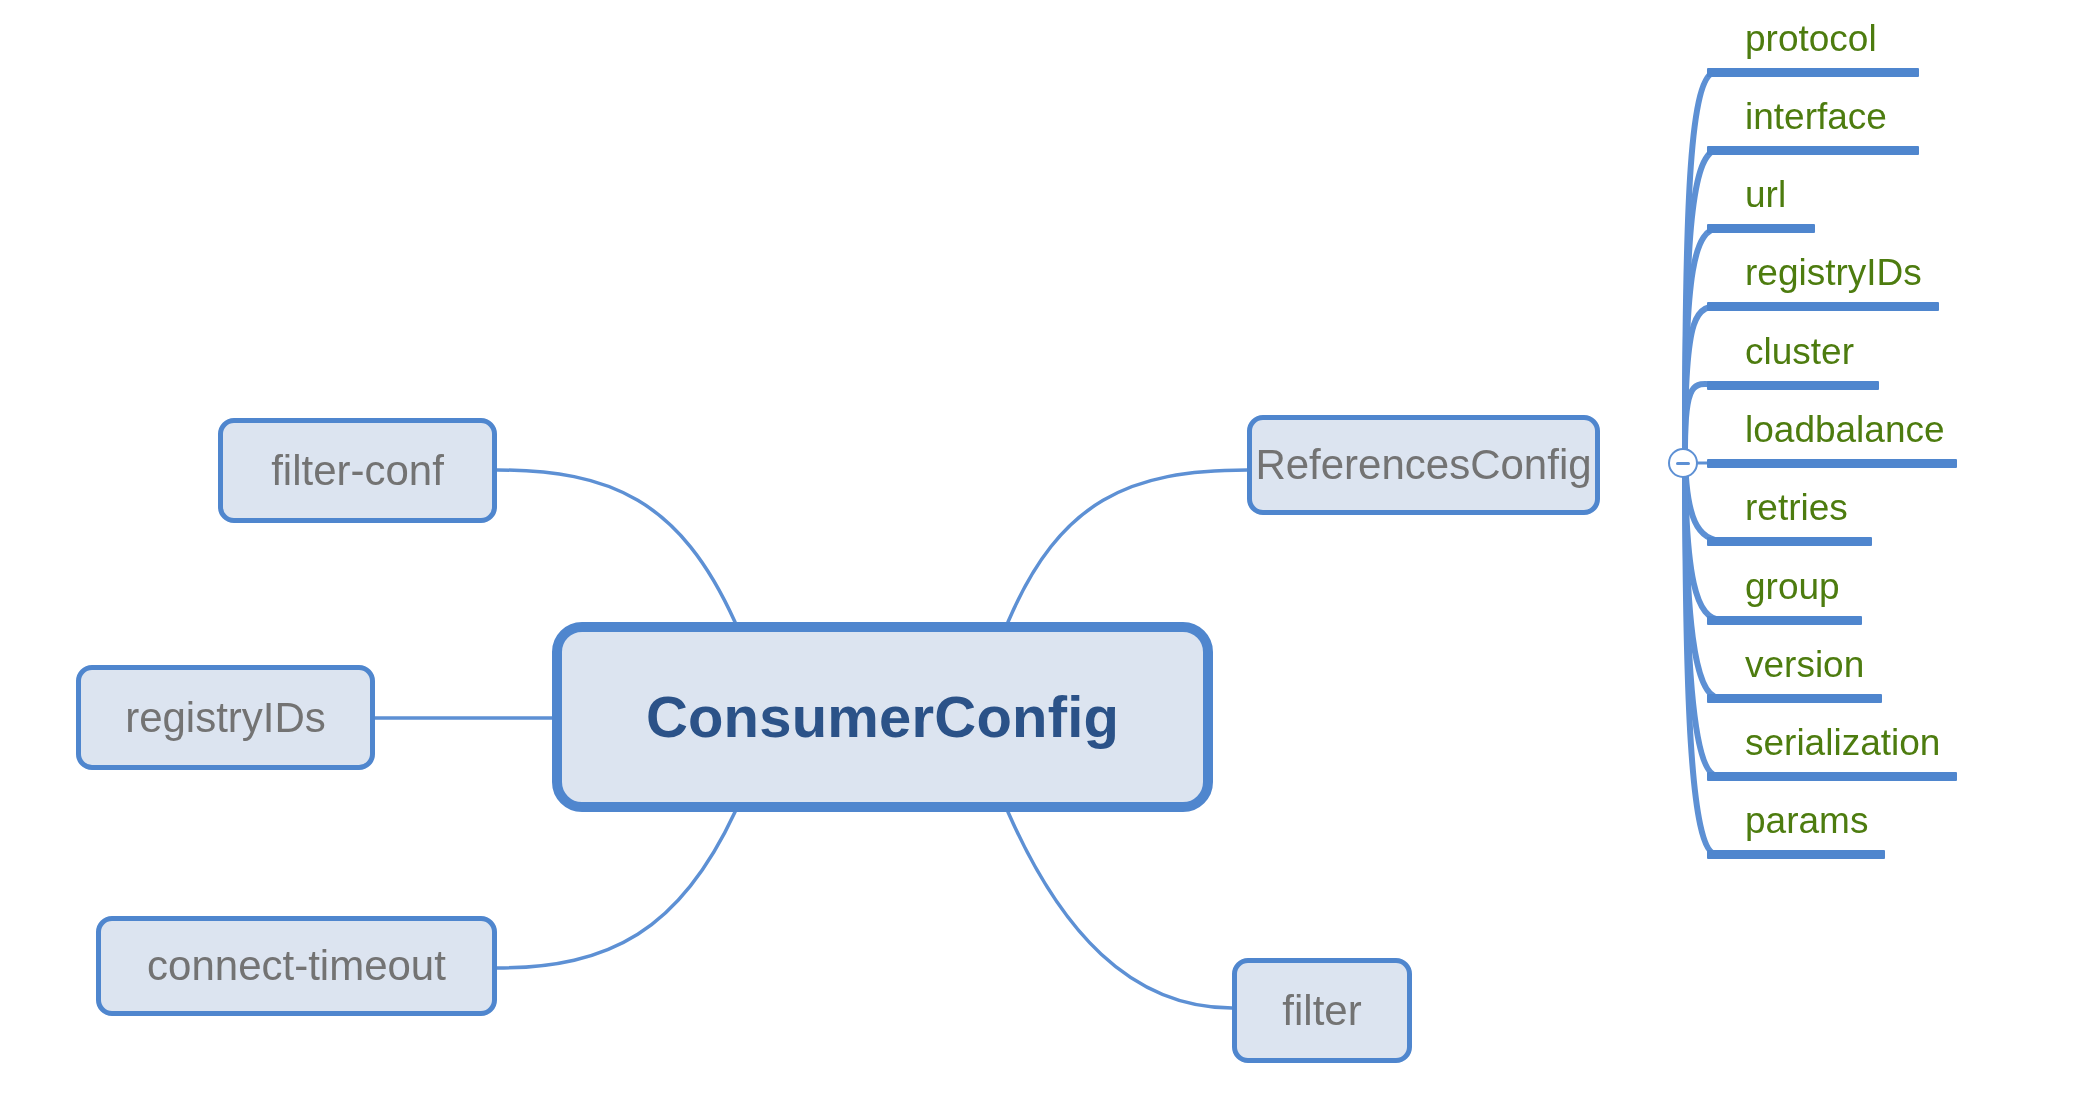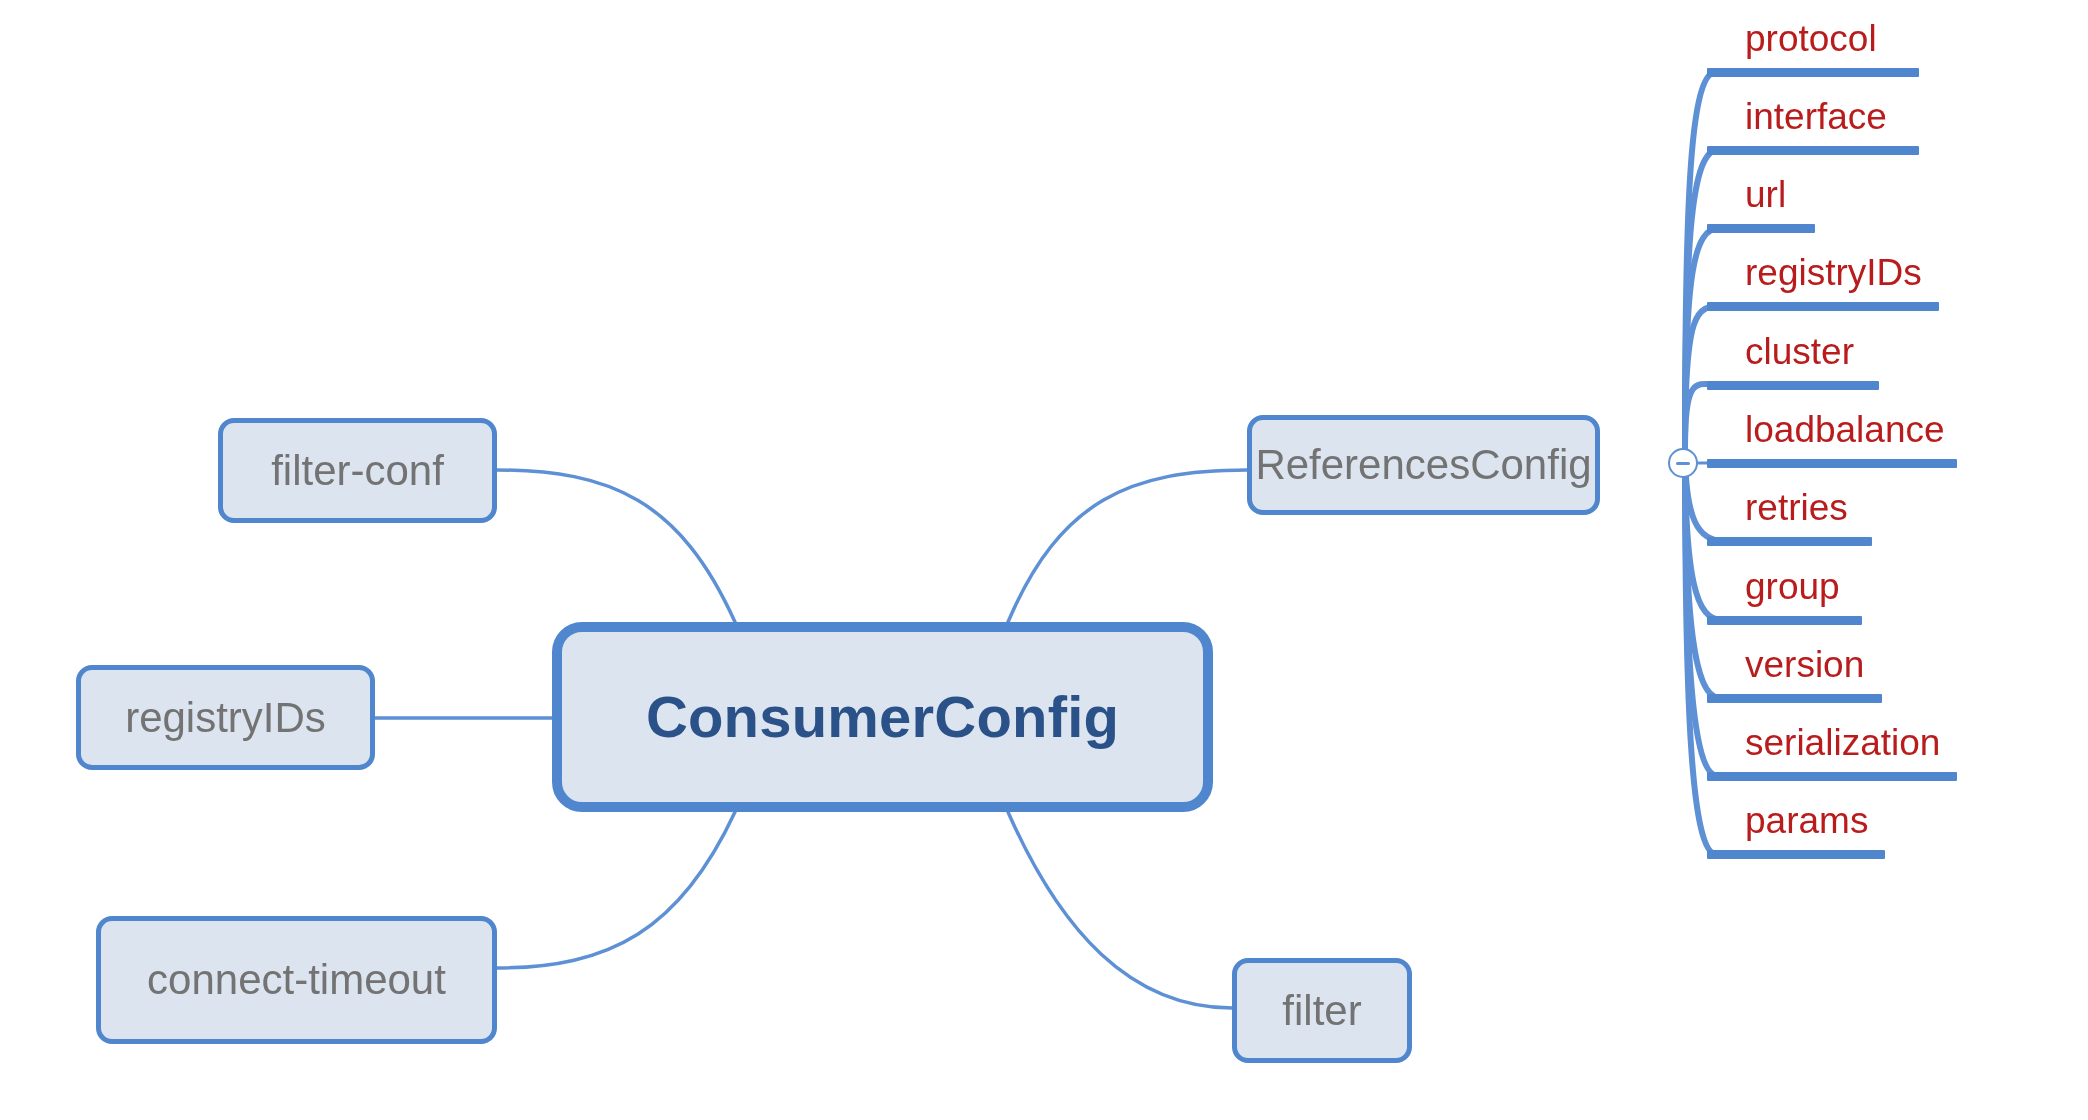--- a/index.html
+++ b/index.html
@@ -62,21 +62,21 @@
 
   
   .leaf {
     position: absolute;
     z-index: 3;
     white-space: nowrap;
   }
   .leaf-label {
     display: block;
     font-size: 37px;
-    color: #b91c1c;
+    color: #4d7c0f;
     line-height: 1;
     padding: 0 4px 0 38px;
   }
   .leaf-bar {
     display: block;
     height: 9px;
     background: #4f86ce;
     border-radius: 1px;
     margin-top: 11px;
   }
@@ -145,21 +145,21 @@
   </div>
 
   <div class="node branch" style="left:218px; top:418px; width:279px; height:105px;">
     <span class="node-label">filter-conf</span>
   </div>
 
   <div class="node branch" style="left:76px; top:665px; width:299px; height:105px;">
     <span class="node-label">registryIDs</span>
   </div>
 
-  <div class="node branch" style="left:96px; top:916px; width:401px; height:128px;">
+  <div class="node branch" style="left:96px; top:916px; width:401px; height:100px;">
     <span class="node-label">connect-timeout</span>
   </div>
 
   <div class="node branch" style="left:1247px; top:415px; width:353px; height:100px;">
     <span class="node-label">ReferencesConfig</span>
   </div>
 
   <div class="node branch" style="left:1232px; top:958px; width:180px; height:105px;">
     <span class="node-label">filter</span>
   </div>

